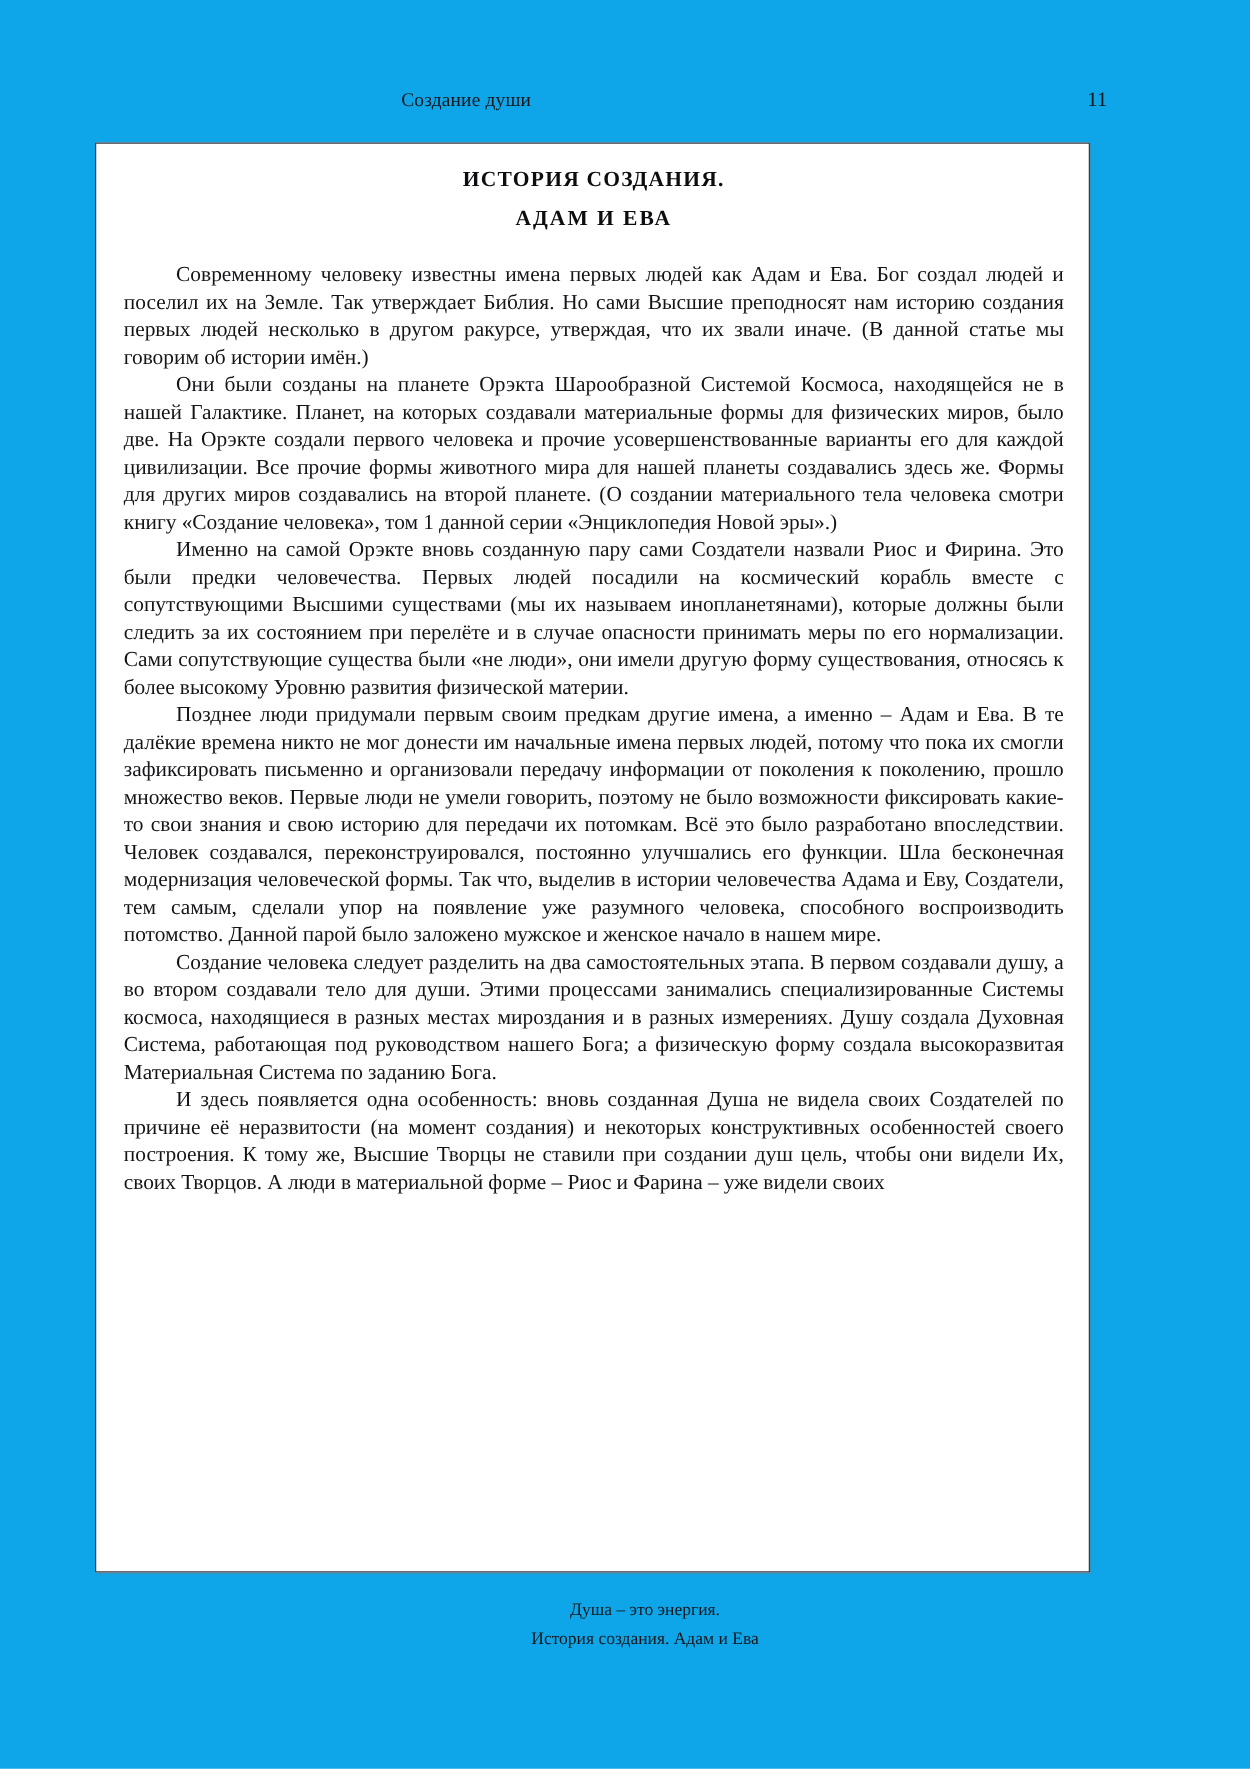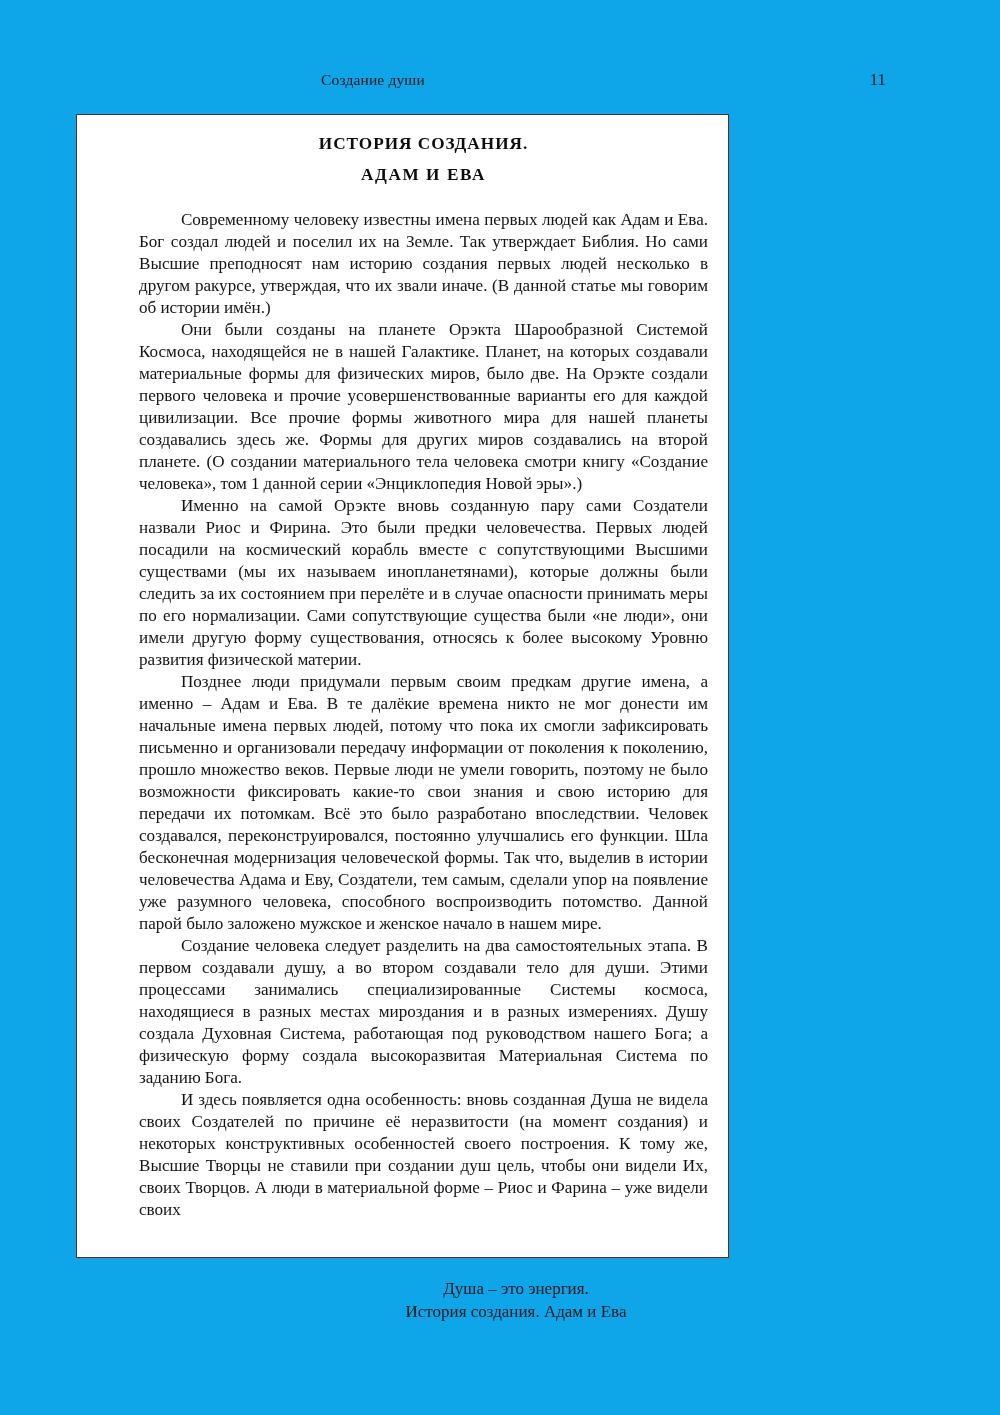--- a/index.html
+++ b/index.html
@@ -44,27 +44,26 @@
     font-size: 16.5px;
     color: #17171b;
     padding-right: 4px;
   }
 
   
   .text-frame {
     position: absolute;
     left: 76px;
     top: 114px;
-    width: 653px;
+    width: 796px;
     height: 1144px;
     box-sizing: border-box;
     border: 1.6px solid #3a3a3e;
     background: #ffffff;
     box-shadow: 1.5px 1.5px 0 0 rgba(120,120,125,0.30);
-    padding-left: 40px;
   }
   .frame-inner {
     padding: 18px 20px 10px 22px;
   }
 
   
   .article-title {
     text-align: center;
     font-weight: bold;
     font-size: 17.2px;
@@ -96,21 +95,21 @@
     word-spacing: -0.1px;
   }
 
   
   .page-footer {
     position: absolute;
     left: 0;
     right: 0;
     top: 1278px;
     text-align: center;
-    font-size: 17px;
+    font-size: 14px;
     line-height: 22.5px;
     color: #17171b;
     padding-left: 32px;
   }
   .page-footer .foot-line { display: block; }
 </style>
 </head>
 <body>
 
 <div class="page">

